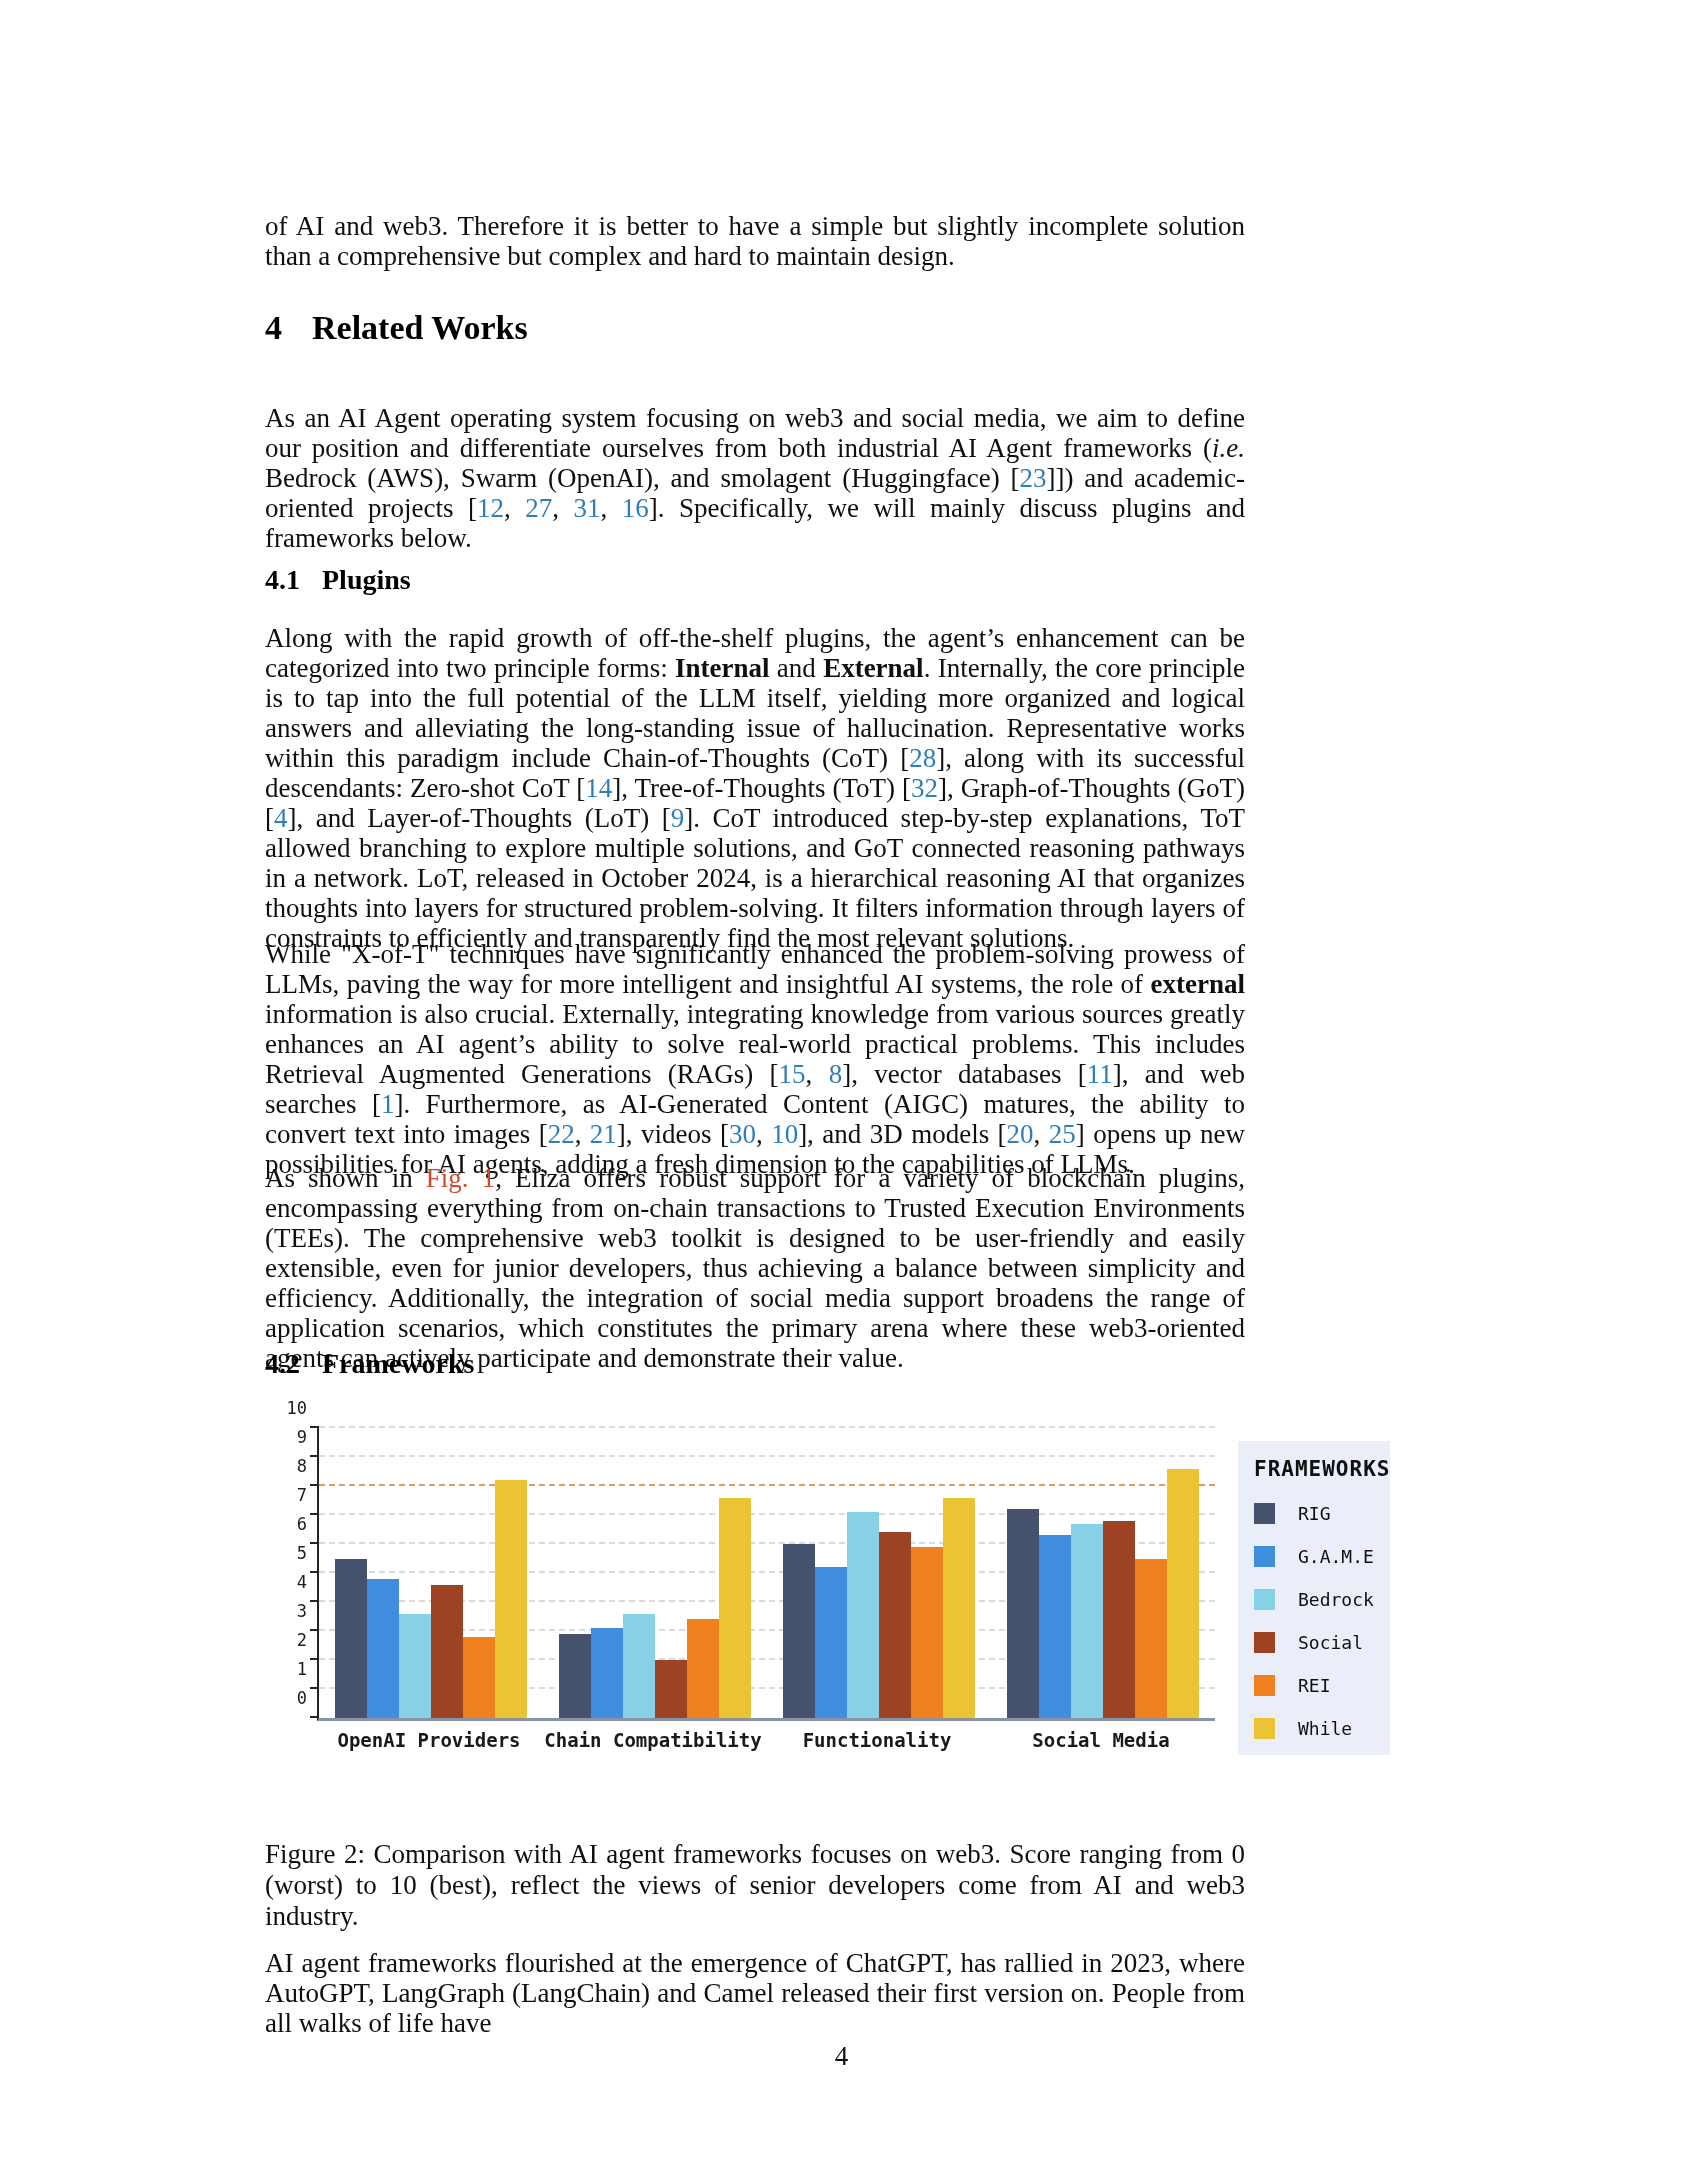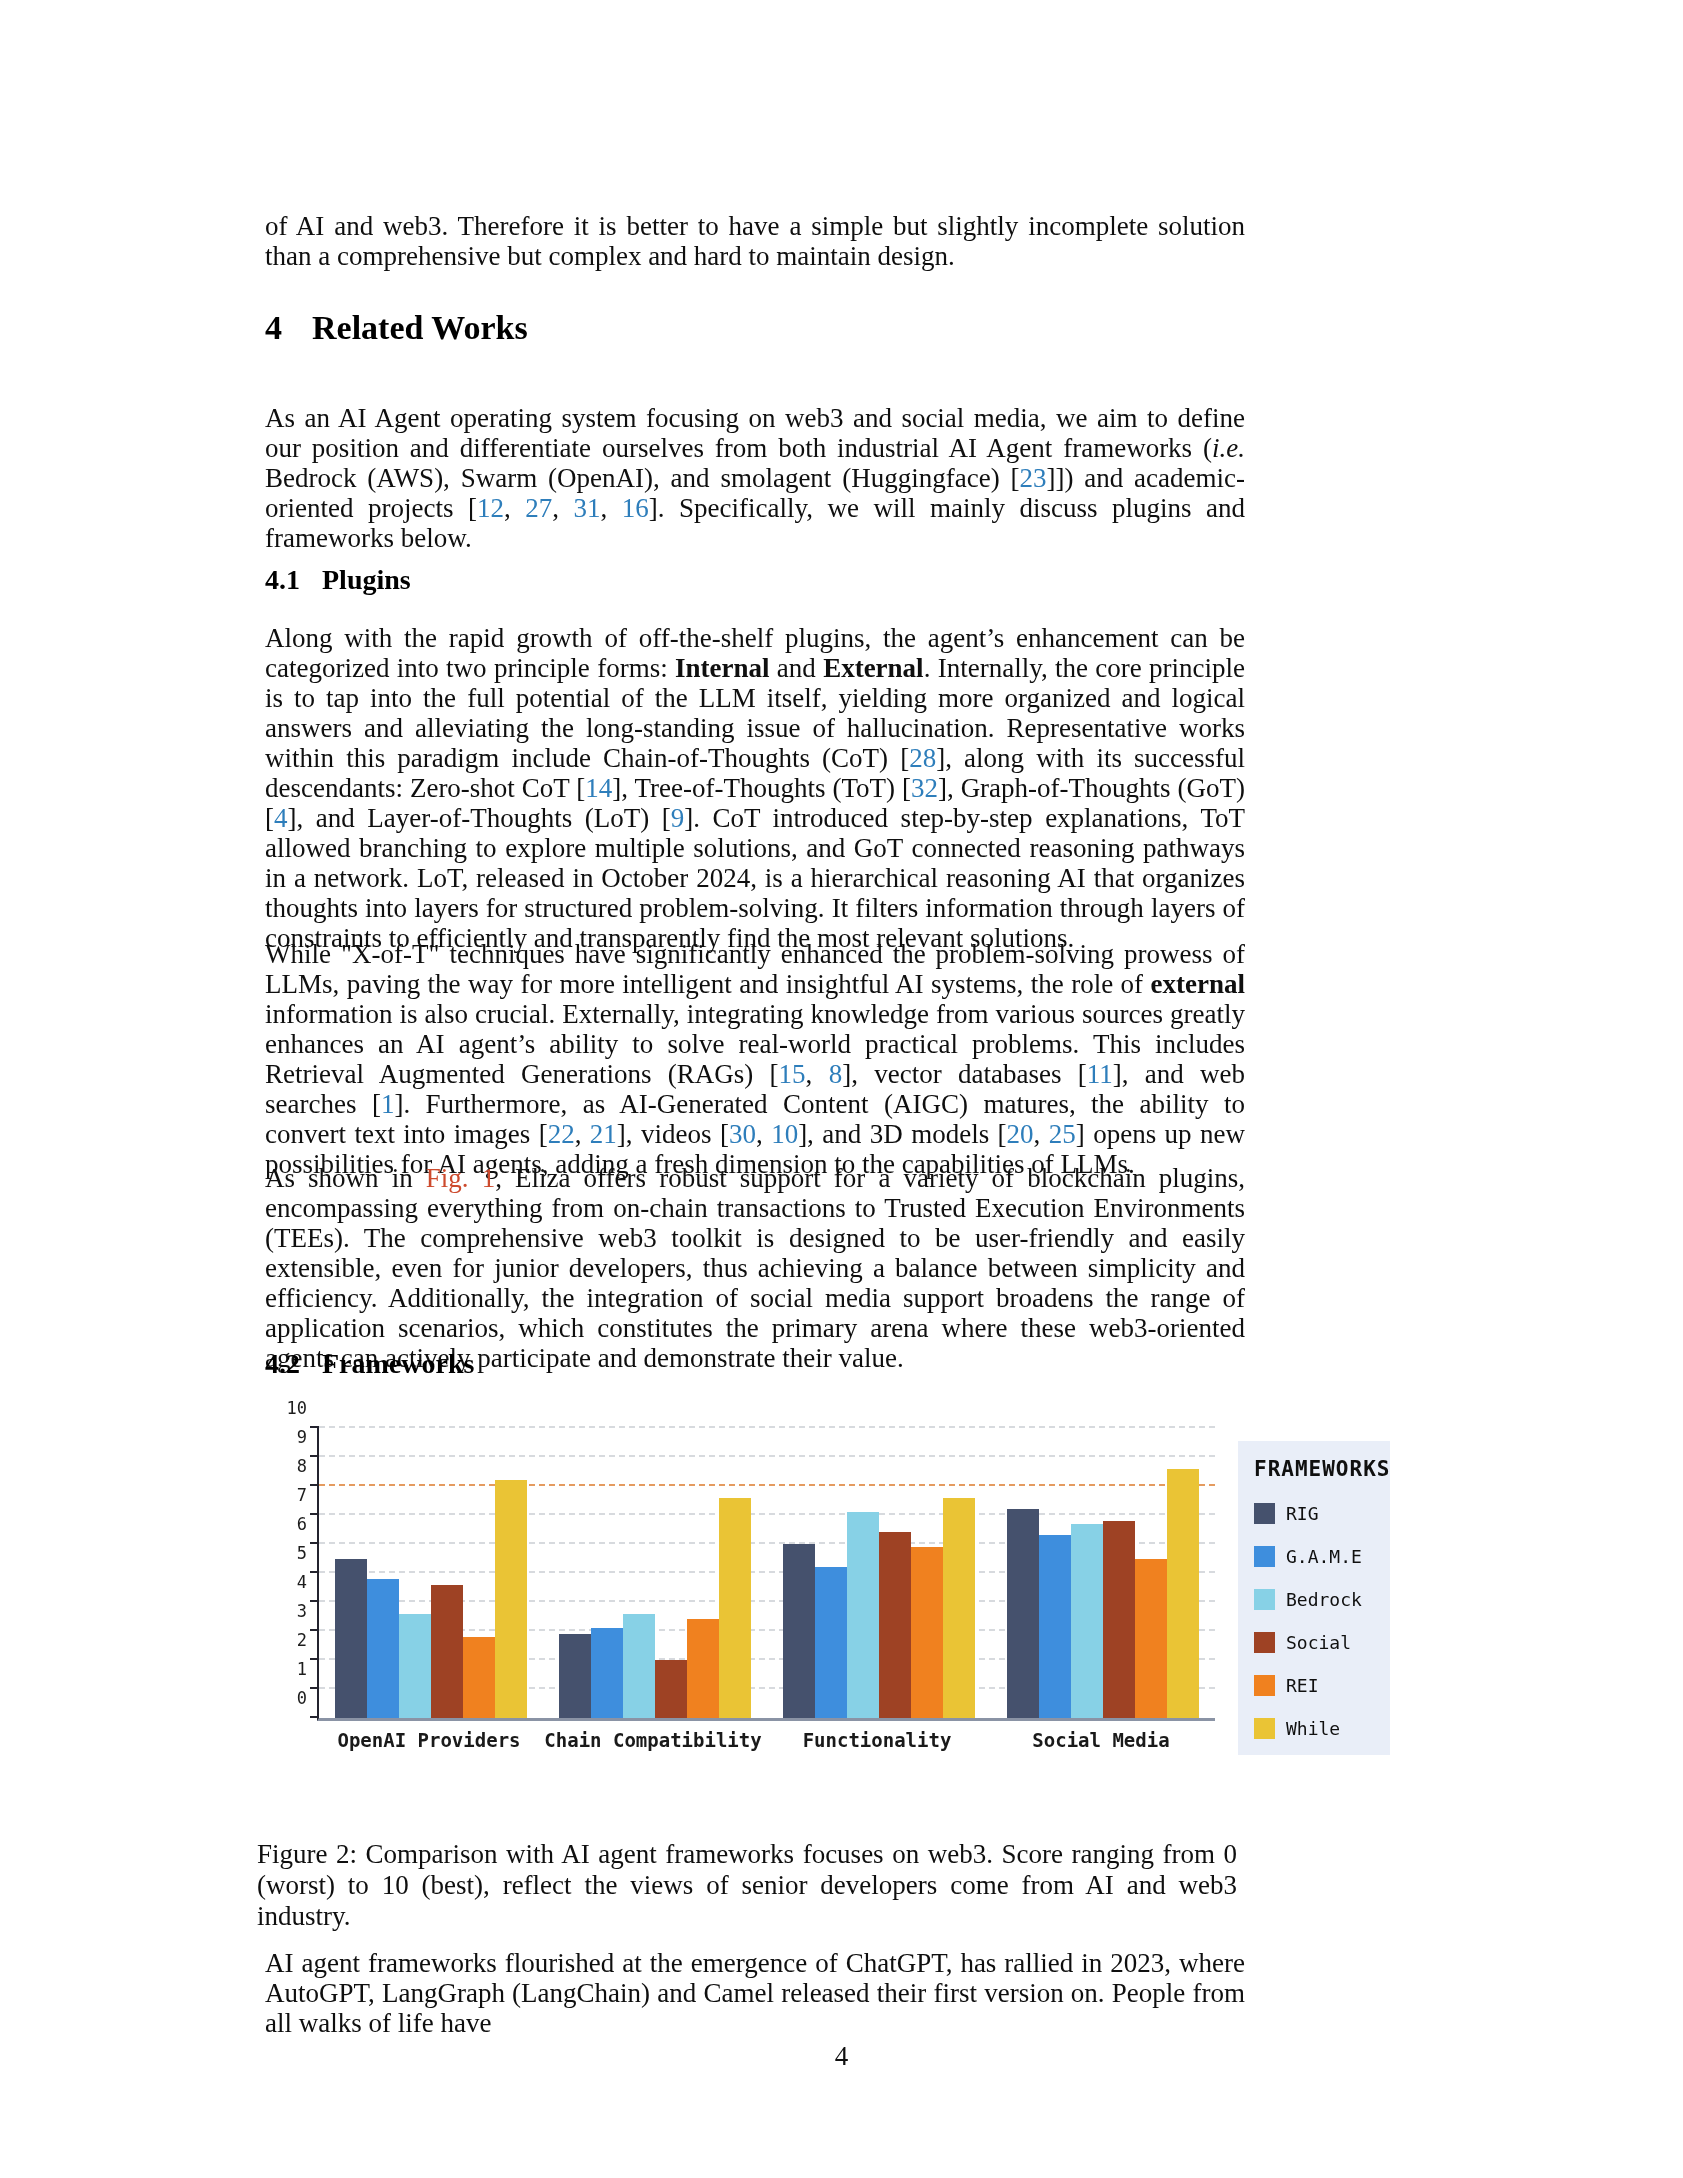--- a/index.html
+++ b/index.html
@@ -91,28 +91,28 @@
     margin-left:23px; margin-top:13px;
     width:145px; min-height:251px;
     background:#e9eef8;
     padding:16px 0 16px 16px;
   }
   .legend-title {
     font-size:21px; font-weight:bold; color:#101010;
     letter-spacing:1px;
   }
   .legend-item {
-    display:flex; align-items:center; gap:11px;
+    display:flex; align-items:center; gap:23px;
     margin-top:22px;
   }
   .legend-swatch { width:21px; height:21px; flex:0 0 auto; }
   .legend-label { font-size:18px; color:#101010; }
 
   .caption {
-    position:absolute; left:257px; width:980px; top:1812px;
+    position:absolute; left:265px; width:980px; top:1812px;
     font-size:27px; line-height:31px; text-align:justify; color:#0f0f0f;
   }
   .page-number {
     position:absolute; left:0; width:1683px; top:2041px;
     text-align:center; font-size:27px; color:#0f0f0f;
   }
 </style>
 </head>
 <body>
 

